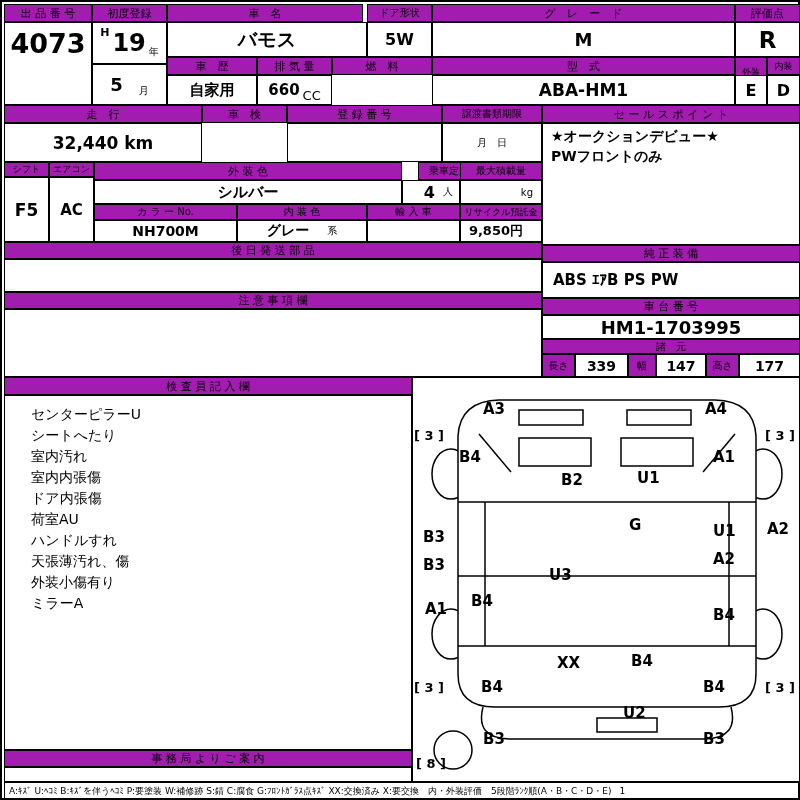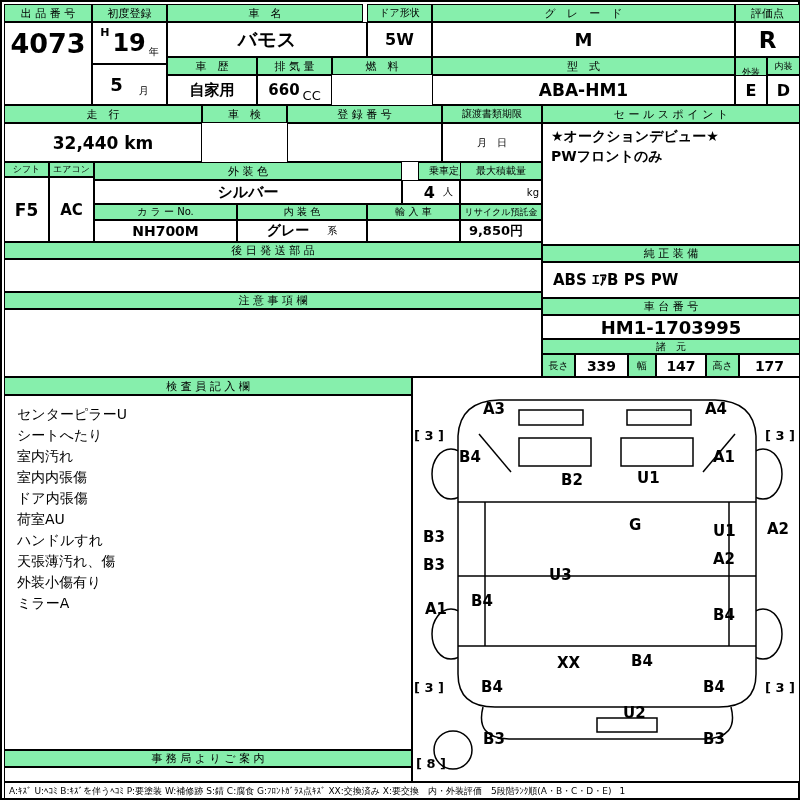--- a/index.html
+++ b/index.html
@@ -11,21 +11,21 @@
   }
   #sheet {
     position:relative; width:800px; height:800px;
     background:#fff; border:2px solid #000;
   }
   .cell {
     position:absolute; border:1px solid #000;
     display:flex; align-items:center; justify-content:center;
     overflow:hidden; background:#fff; white-space:nowrap;
   }
-  .hdr { background:#86efac; font-size:11px; }
+  .hdr { background:#a21caf; font-size:11px; }
   .val { font-weight:700; }
   .left { justify-content:flex-start; }
   .right { justify-content:flex-end; }
   .col { flex-direction:column; align-items:flex-start; justify-content:flex-start; }
   .small { font-size:10px; font-weight:400; }
   #diagram { position:absolute; left:410px; top:375px; width:388px; height:405px; border:1px solid #000; background:#fff; }
   #codes-layer { position:absolute; left:0; top:0; width:100%; height:100%; }
   .dmg-code { position:absolute; font-weight:700; font-size:15px; white-space:nowrap; }
   .wheel-mark { position:absolute; font-weight:700; font-size:13px; white-space:nowrap; }
   .note-item { font-size:14px; line-height:21px; white-space:nowrap; }
@@ -107,21 +107,21 @@
   <div class="cell hdr" style="left:92px;top:160px;width:308px;height:18px">外 装 色</div>
   <div class="cell val" style="left:92px;top:178px;width:308px;height:24px;font-size:15px">シルバー</div>
 
   <div class="cell hdr" style="left:416px;top:160px;width:62px;height:18px;font-size:10px">乗車定員</div>
   <div class="cell right" style="left:400px;top:178px;width:58px;height:24px;padding-right:6px;gap:8px">
     <span style="font-size:16px;font-weight:700">4</span>
     <span style="font-size:10px">人</span>
   </div>
 
   <div class="cell hdr" style="left:458px;top:160px;width:82px;height:18px;font-size:10px">最大積載量</div>
-  <div class="cell right" style="left:458px;top:178px;width:82px;height:24px;padding-right:2px">
+  <div class="cell right" style="left:458px;top:178px;width:82px;height:24px;padding-right:8px">
     <span style="font-size:10px">kg</span>
   </div>
 
   <div class="cell hdr" style="left:92px;top:202px;width:143px;height:16px;font-size:10px">カ ラ ー No.</div>
   <div class="cell val" style="left:92px;top:218px;width:143px;height:22px;font-size:14px">NH700M</div>
 
   <div class="cell hdr" style="left:235px;top:202px;width:130px;height:16px;font-size:10px">内 装 色</div>
   <div class="cell" style="left:235px;top:218px;width:130px;height:22px;gap:18px">
     <span style="font-size:14px;font-weight:700">グレー</span>
     <span style="font-size:10px">系</span>
@@ -147,21 +147,21 @@
 
   <div class="cell hdr" style="left:540px;top:337px;width:258px;height:15px;font-size:10px">諸　元</div>
   <div class="cell hdr" style="left:540px;top:352px;width:33px;height:23px;font-size:10px">長さ</div>
   <div class="cell val" style="left:573px;top:352px;width:53px;height:23px;font-size:14px">339</div>
   <div class="cell hdr" style="left:626px;top:352px;width:28px;height:23px;font-size:10px">幅</div>
   <div class="cell val" style="left:654px;top:352px;width:50px;height:23px;font-size:14px">147</div>
   <div class="cell hdr" style="left:704px;top:352px;width:33px;height:23px;font-size:10px">高さ</div>
   <div class="cell val" style="left:737px;top:352px;width:61px;height:23px;font-size:14px">177</div>
 
   <div class="cell hdr" style="left:2px;top:375px;width:408px;height:18px">検 査 員 記 入 欄</div>
-  <div class="cell col" style="left:2px;top:393px;width:408px;height:355px;padding:8px 12px">
+  <div class="cell col" style="left:2px;top:393px;width:408px;height:355px;padding:8px 26px">
       <div class="note-item">センターピラーU</div>
       <div class="note-item">シートへたり</div>
       <div class="note-item">室内汚れ</div>
       <div class="note-item">室内内張傷</div>
       <div class="note-item">ドア内張傷</div>
       <div class="note-item">荷室AU</div>
       <div class="note-item">ハンドルすれ</div>
       <div class="note-item">天張薄汚れ、傷</div>
       <div class="note-item">外装小傷有り</div>
       <div class="note-item">ミラーA</div>

